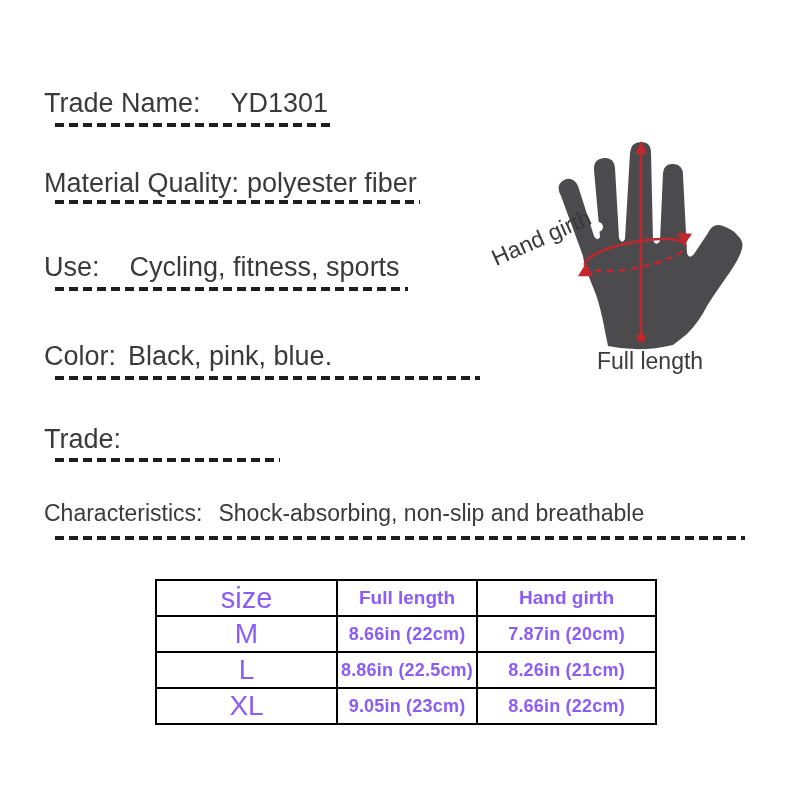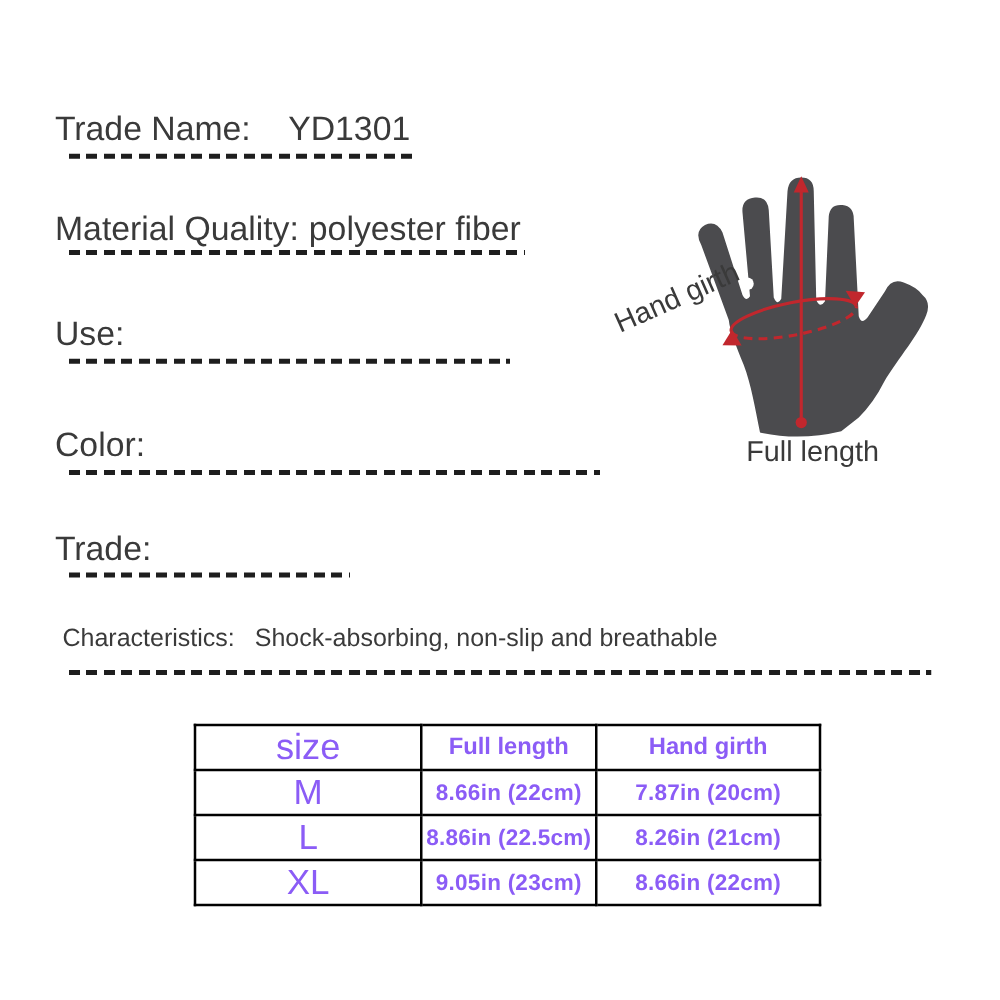--- a/index.html
+++ b/index.html
@@ -16,21 +16,21 @@
              font-size:27px;color:#3a3a3a;line-height:1.05;}
   .dash{position:absolute;left:55px;height:4px;
         background-image:repeating-linear-gradient(90deg,#1e1e1e 0 9px,transparent 9px 14px);}
 
   .r1{top:89px;}  .r1 .gap{width:30px;} .r1 .dash{top:34px;width:277px;}
   .r2{top:169px;} .r2 .gap{width:8px;}  .r2 .dash{top:31px;width:365px;}
   .r3{top:253px;} .r3 .gap{width:30px;} .r3 .dash{top:34px;width:353px;}
   .r4{top:342px;} .r4 .gap{width:12px;} .r4 .dash{top:34px;width:425px;}
   .r5{top:425px;} .r5 .gap{width:20px;} .r5 .dash{top:33px;width:225px;}
   .r6{top:501px;} .r6 .gap{width:16px;} .r6 .dash{top:35px;width:690px;}
-  .r6 .spec-line{font-size:20px;margin-left:6px;}
+  .r6 .spec-line{font-size:23px;}
 
   
   .diagram{position:absolute;left:480px;top:130px;width:300px;height:250px;}
   .diagram svg{position:absolute;left:25px;top:8px;}
   .hand-girth-label{
     position:absolute;left:13px;top:116px;font-size:23px;color:#3a3a3a;
     transform:rotate(-24deg);transform-origin:left center;white-space:nowrap;
   }
   .full-length-label{
     position:absolute;left:117px;top:218px;font-size:23px;color:#3a3a3a;white-space:nowrap;
@@ -64,28 +64,28 @@
 
   <div class="spec-row r2">
     <div class="spec-line">
       <span>Material Quality:</span><span class="gap"></span><span>polyester fiber</span>
     </div>
     <div class="dash"></div>
   </div>
 
   <div class="spec-row r3">
     <div class="spec-line">
-      <span>Use:</span><span class="gap"></span>
+      <span>Use:</span><span class="gap"></span><span>Cycling, fitness, sports</span>
     </div>
     <div class="dash"></div>
   </div>
 
   <div class="spec-row r4">
     <div class="spec-line">
-      <span>Color:</span><span class="gap"></span>
+      <span>Color:</span><span class="gap"></span><span>Black, pink, blue.</span>
     </div>
     <div class="dash"></div>
   </div>
 
   <div class="spec-row r5">
     <div class="spec-line">
       <span>Trade:</span><span class="gap"></span>
     </div>
     <div class="dash"></div>
   </div>

